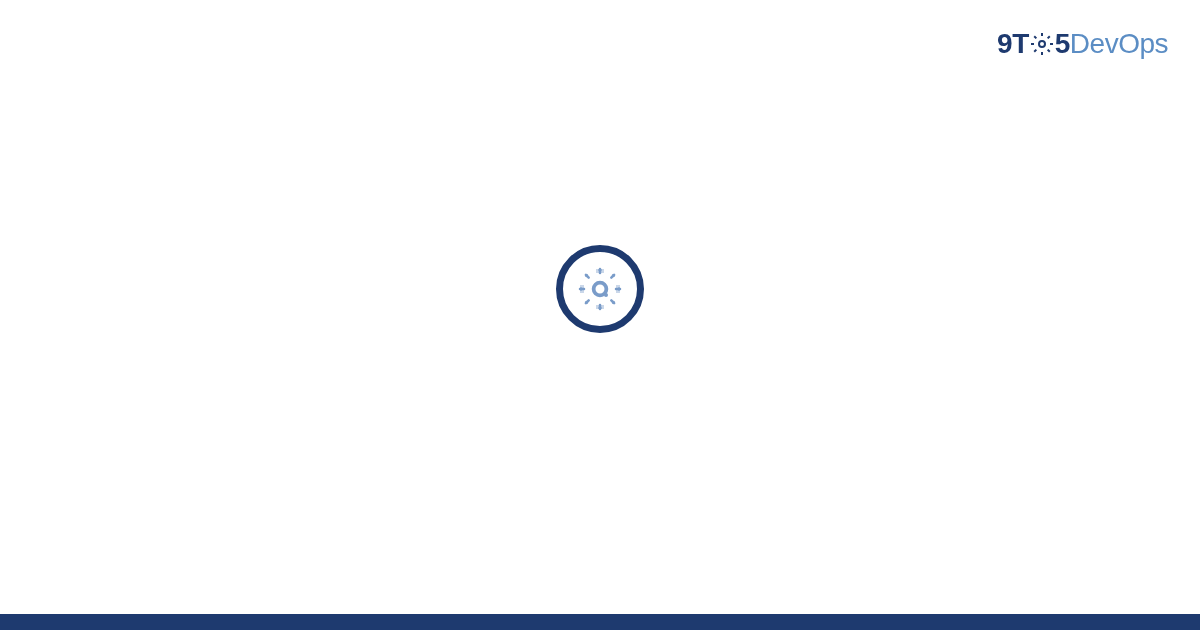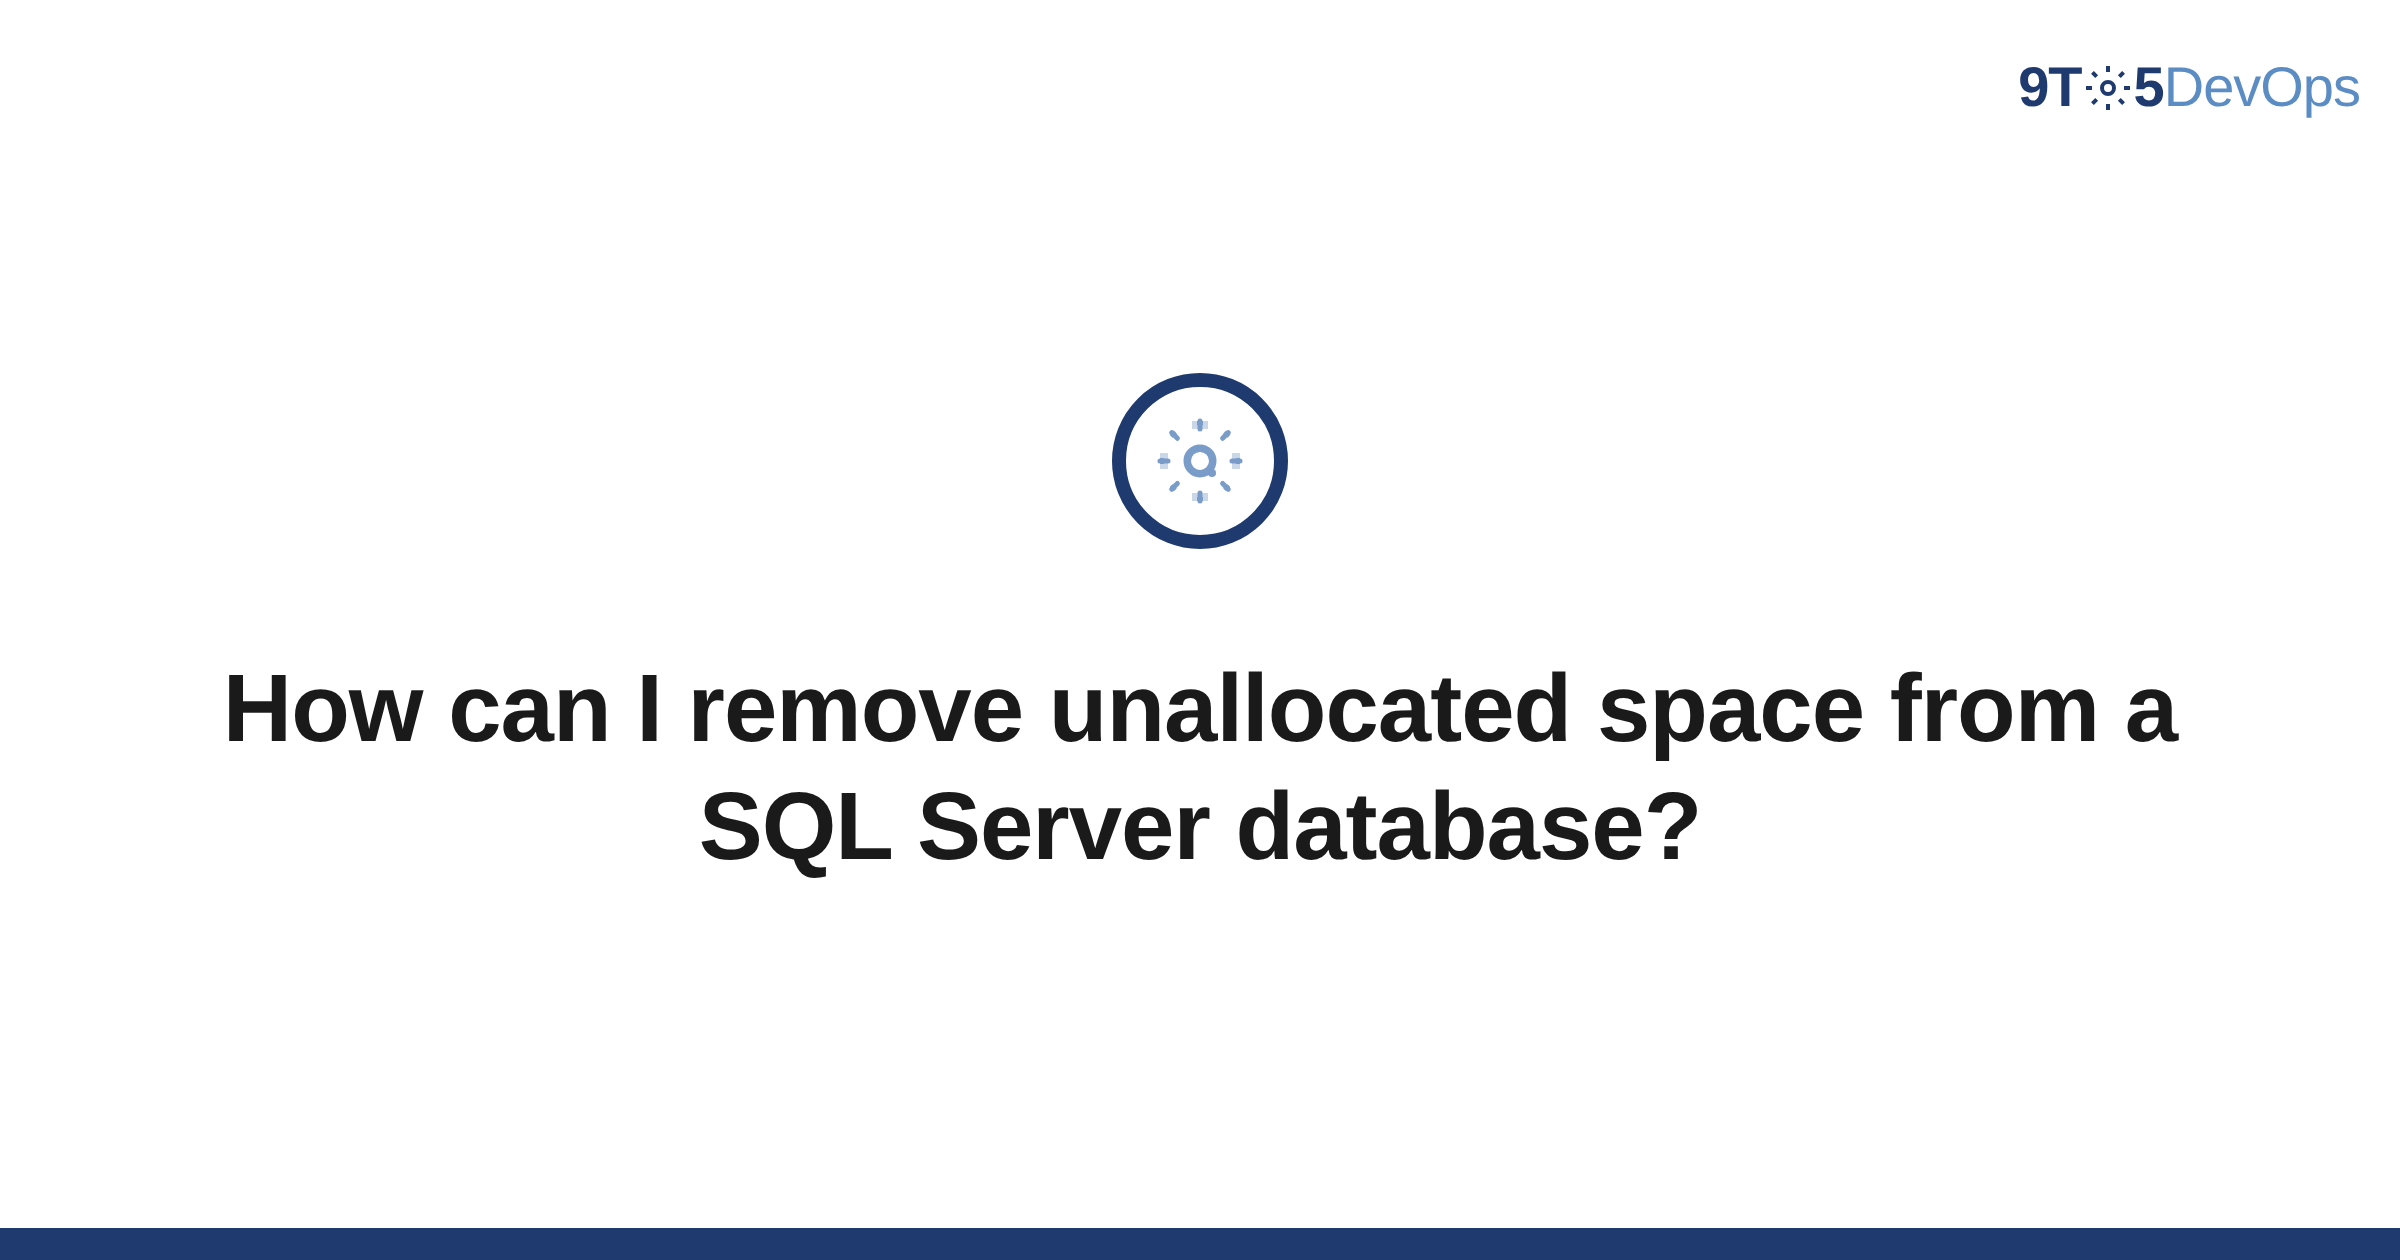--- a/index.html
+++ b/index.html
@@ -11,21 +11,21 @@
       width: 1200px;
       height: 630px;
       background: #ffffff;
       font-family: Arial, Helvetica, sans-serif;
       position: relative;
       overflow: hidden;
     }
     .logo {
       position: absolute;
       top: 28px;
-      right: 20px;
+      right: 32px;
       font-size: 28px;
       font-weight: 600;
       letter-spacing: -0.5px;
     }
     .logo-part1 {
       color: #1e3a6f;
     }
     .logo-gear {
       display: inline-block;
       width: 24px;
@@ -96,16 +96,15 @@
       <path d="M24 4 L24 8 M24 40 L24 44 M44 24 L40 24 M8 24 L4 24 M38.14 9.86 L35.31 12.69 M12.69 35.31 L9.86 38.14 M38.14 38.14 L35.31 35.31 M12.69 12.69 L9.86 9.86" stroke-linecap="round"></path>
       <path d="M20 8 L20 4 L28 4 L28 8 M40 20 L44 20 L44 28 L40 28 M28 40 L28 44 L20 44 L20 40 M8 28 L4 28 L4 20 L8 20" fill="#7a9cc9" stroke="none" opacity="0.4"></path>
       <path d="M24 2 a22 22 0 0 1 0 44 a22 22 0 0 1 0 -44" opacity="0"></path>
       <g stroke="#7a9cc9" stroke-width="3" fill="none">
         <path d="M24 6 v-2 M24 44 v-2 M42 24 h2 M4 24 h2 M36.7 11.3 l1.4-1.4 M9.9 38.1 l1.4-1.4 M36.7 36.7 l1.4 1.4 M11.3 11.3 l-1.4-1.4"></path>
       </g>
       <circle cx="24" cy="24" r="6" stroke="#7a9cc9" stroke-width="3" fill="none"></circle>
       <circle cx="30" cy="30" r="2" fill="#7a9cc9" stroke="none"></circle>
     </svg>
   </div>
-  <h1 class="title">How can I remove unallocated space from a SQL Server database?</h1>
 </div>
 
 <div class="bottom-bar"></div>
 
 </body></html>

